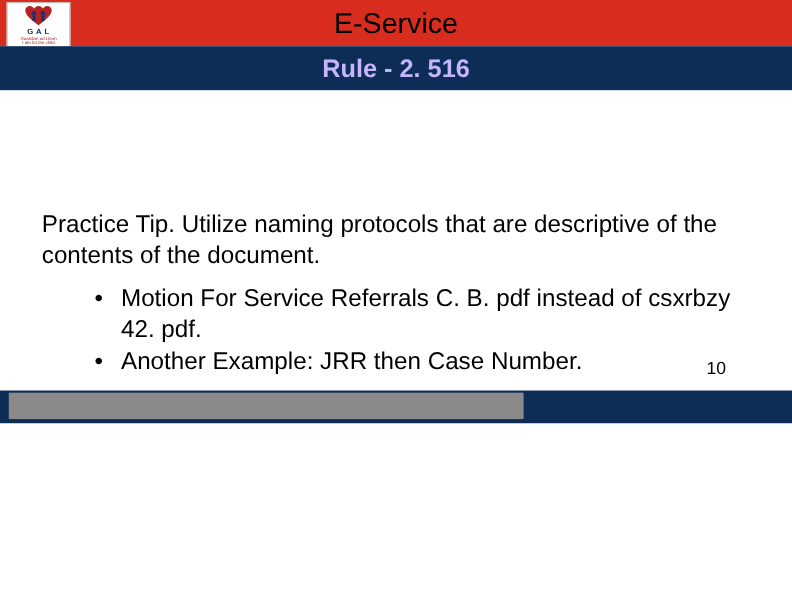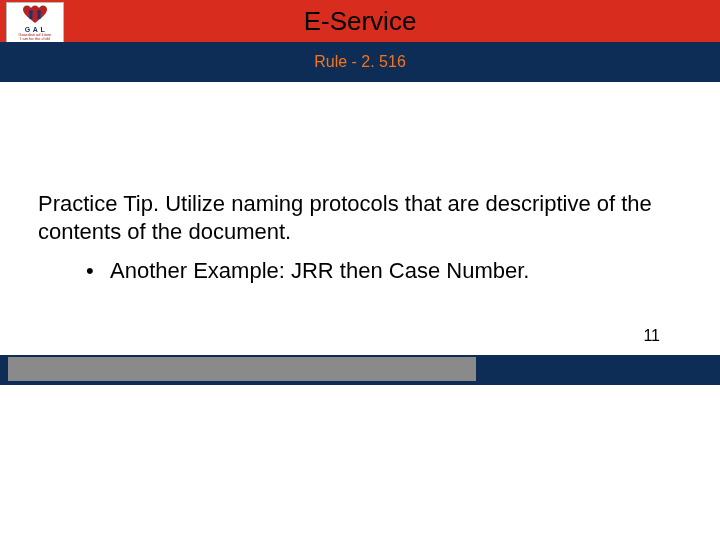--- a/index.html
+++ b/index.html
@@ -22,21 +22,21 @@
   .title-text {
     position: absolute; top: 6px; left: 0; width: 720px; text-align: center;
     color: #000; font-size: 26px; font-weight: 400;
   }
 
   .subtitle-bar {
     position: absolute; top: 42px; left: 0; width: 720px; height: 40px;
     background: #0d2d57; text-align: center;
   }
   .subtitle-text {
-    color: #f97316; font-size: 16px; line-height: 40px; font-weight: 400;
+    color: #c4b5fd; font-size: 23px; line-height: 40px; font-weight: 700;
   }
 
   .body {
     position: absolute; top: 190px; left: 38px; width: 640px;
     color: #000; font-size: 22px; line-height: 1.25;
   }
   .body .intro { margin-bottom: 12px; }
   .body ul { list-style: none; padding-left: 48px; }
   .body ul li { position: relative; padding-left: 24px; margin-top: 2px; }
   .body ul li::before {
@@ -78,22 +78,23 @@
 
   <div class="title-text">E-Service</div>
 
   <div class="subtitle-bar">
     <span class="subtitle-text">Rule - 2. 516</span>
   </div>
 
   <div class="body">
     <div class="intro">Practice Tip.  Utilize naming protocols that are descriptive of the contents of the document.</div>
     <ul>
+      <li>Motion For Service Referrals C. B. pdf instead of csxrbzy 42. pdf.</li>
       <li>Another Example:  JRR then Case Number.</li>
     </ul>
   </div>
 
-  <div class="pagenum">11</div>
+  <div class="pagenum">10</div>
 
   <div class="footer-dark"></div>
   <div class="footer-gray"></div>
 
 </div>
 
 </body></html>

